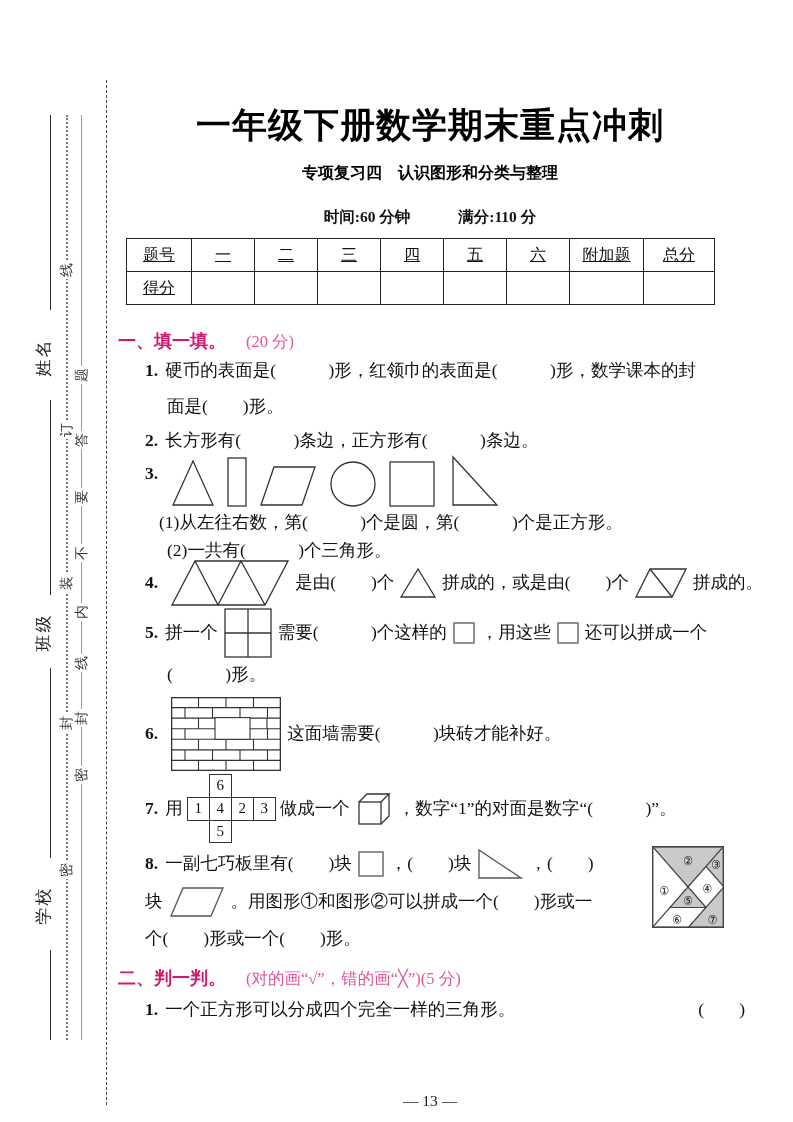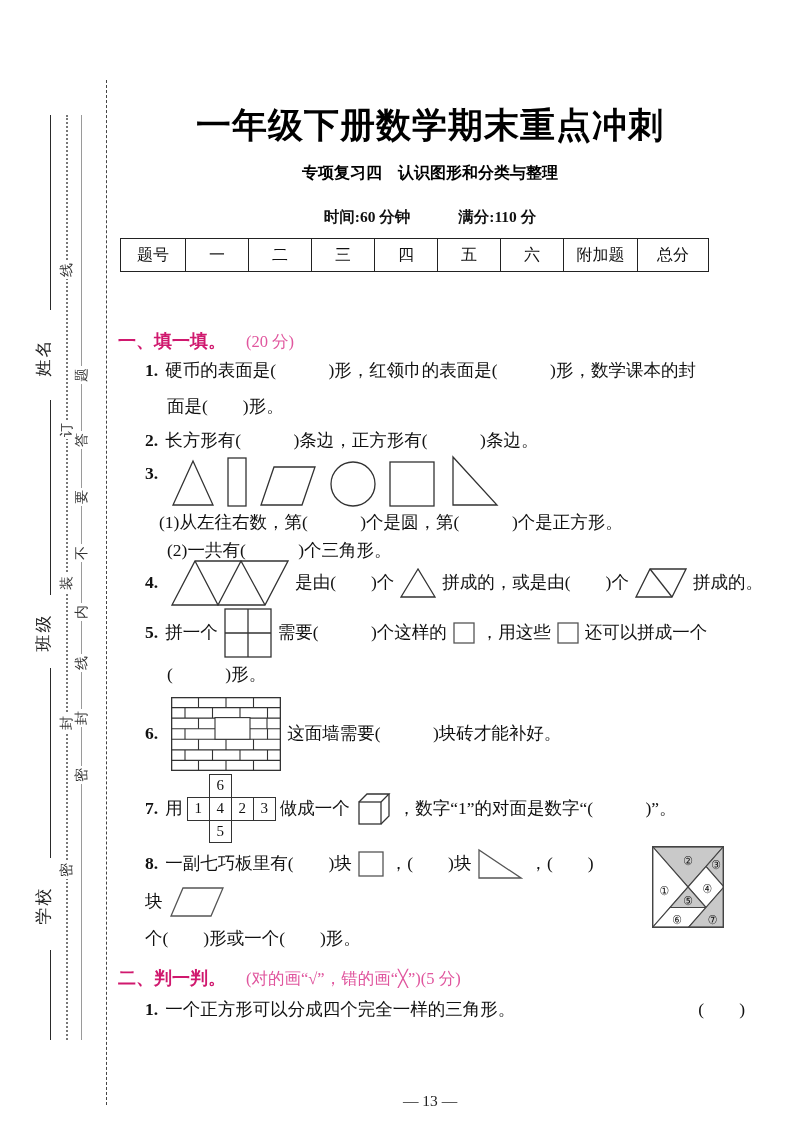--- a/index.html
+++ b/index.html
@@ -27,21 +27,21 @@
   }
   
   .content{position:absolute;left:115px;top:0;width:655px;}
   .title{position:absolute;top:102px;left:0;width:630px;text-align:center;
     font-size:35px;font-weight:bold;letter-spacing:1px;color:#000;}
   .subtitle{position:absolute;top:163px;left:0;width:630px;text-align:center;
     font-size:16px;font-weight:bold;color:#000;}
   .examinfo{position:absolute;top:207px;left:0;width:630px;text-align:center;
     font-size:15.5px;font-weight:bold;}
   .examinfo span{margin:0 22px;}
-  table.score{position:absolute;top:238px;left:5px;border-collapse:collapse;table-layout:fixed;}
+  table.score{position:absolute;top:238px;left:11px;border-collapse:collapse;table-layout:fixed;text-decoration:underline;}
   table.score td{border:1.6px solid #222;text-align:center;font-size:16px;
     height:32px;padding:0;}
   .sec-head{position:absolute;left:3px;font-size:18px;font-weight:bold;color:var(--accent);white-space:nowrap;}
   .sec-head .pts{font-weight:normal;font-size:16.5px;color:var(--accent-light);margin-left:20px;}
   .qline{position:absolute;left:30px;font-size:17.5px;white-space:nowrap;
     display:flex;align-items:center;line-height:1.45;}
   .qline.bottom{align-items:flex-end;}
   .qno{font-weight:bold;margin-right:7px;}
   .qline svg{flex:0 0 auto;}
   .shape{margin:0 6px;}
@@ -101,20 +101,31 @@
           <tr>
         <td style="width:64px;">题号</td>
         <td style="width:62px;">一</td>
         <td style="width:62px;">二</td>
         <td style="width:62px;">三</td>
         <td style="width:62px;">四</td>
         <td style="width:62px;">五</td>
         <td style="width:62px;">六</td>
         <td style="width:73px;">附加题</td>
         <td style="width:70px;">总分</td>
+      </tr>
+      <tr>
+        <td>得分</td>
+        <td></td>
+        <td></td>
+        <td></td>
+        <td></td>
+        <td></td>
+        <td></td>
+        <td></td>
+        <td></td>
       </tr>
     </tbody>
       </table>
 
     <div class="sec-head" style="top:329px;">
       <span>一、填一填。</span><span class="pts">(20 分)</span>
     </div>
 
     <div class="qline" style="top:358px;">
       <span class="qno">1.</span>
@@ -263,20 +274,21 @@
       <svg class="shape" width="46" height="32" viewBox="0 0 46 32">
           <polygon points="2,2 2,30 44,30" fill="none" stroke="#555" stroke-width="1.3"></polygon>
         </svg>
       <span>，(　　)</span>
     </div>
     <div class="qline" style="top:886px;">
       <span>块</span>
       <svg class="shape" width="56" height="32" viewBox="0 0 56 32">
           <polygon points="14,2 54,2 42,30 2,30" fill="none" stroke="#555" stroke-width="1.3"></polygon>
         </svg>
+      <span>。用图形①和图形②可以拼成一个(　　)形或一</span>
     </div>
     <div class="qline" style="top:926px;">
       <span>个(　　)形或一个(　　)形。</span>
     </div>
 
     <svg class="tangram" width="72" height="82" viewBox="0 0 100 100" preserveAspectRatio="none">
       <g stroke="#444" stroke-width="1.4">
         <polygon points="0,0 100,0 50,50" style="fill:var(--tangram-gray,#c9c9c9)"></polygon>
         <polygon points="0,0 50,50 0,100" fill="#fff"></polygon>
         <polygon points="100,0 100,50 75,25" style="fill:var(--tangram-gray,#c9c9c9)"></polygon>

